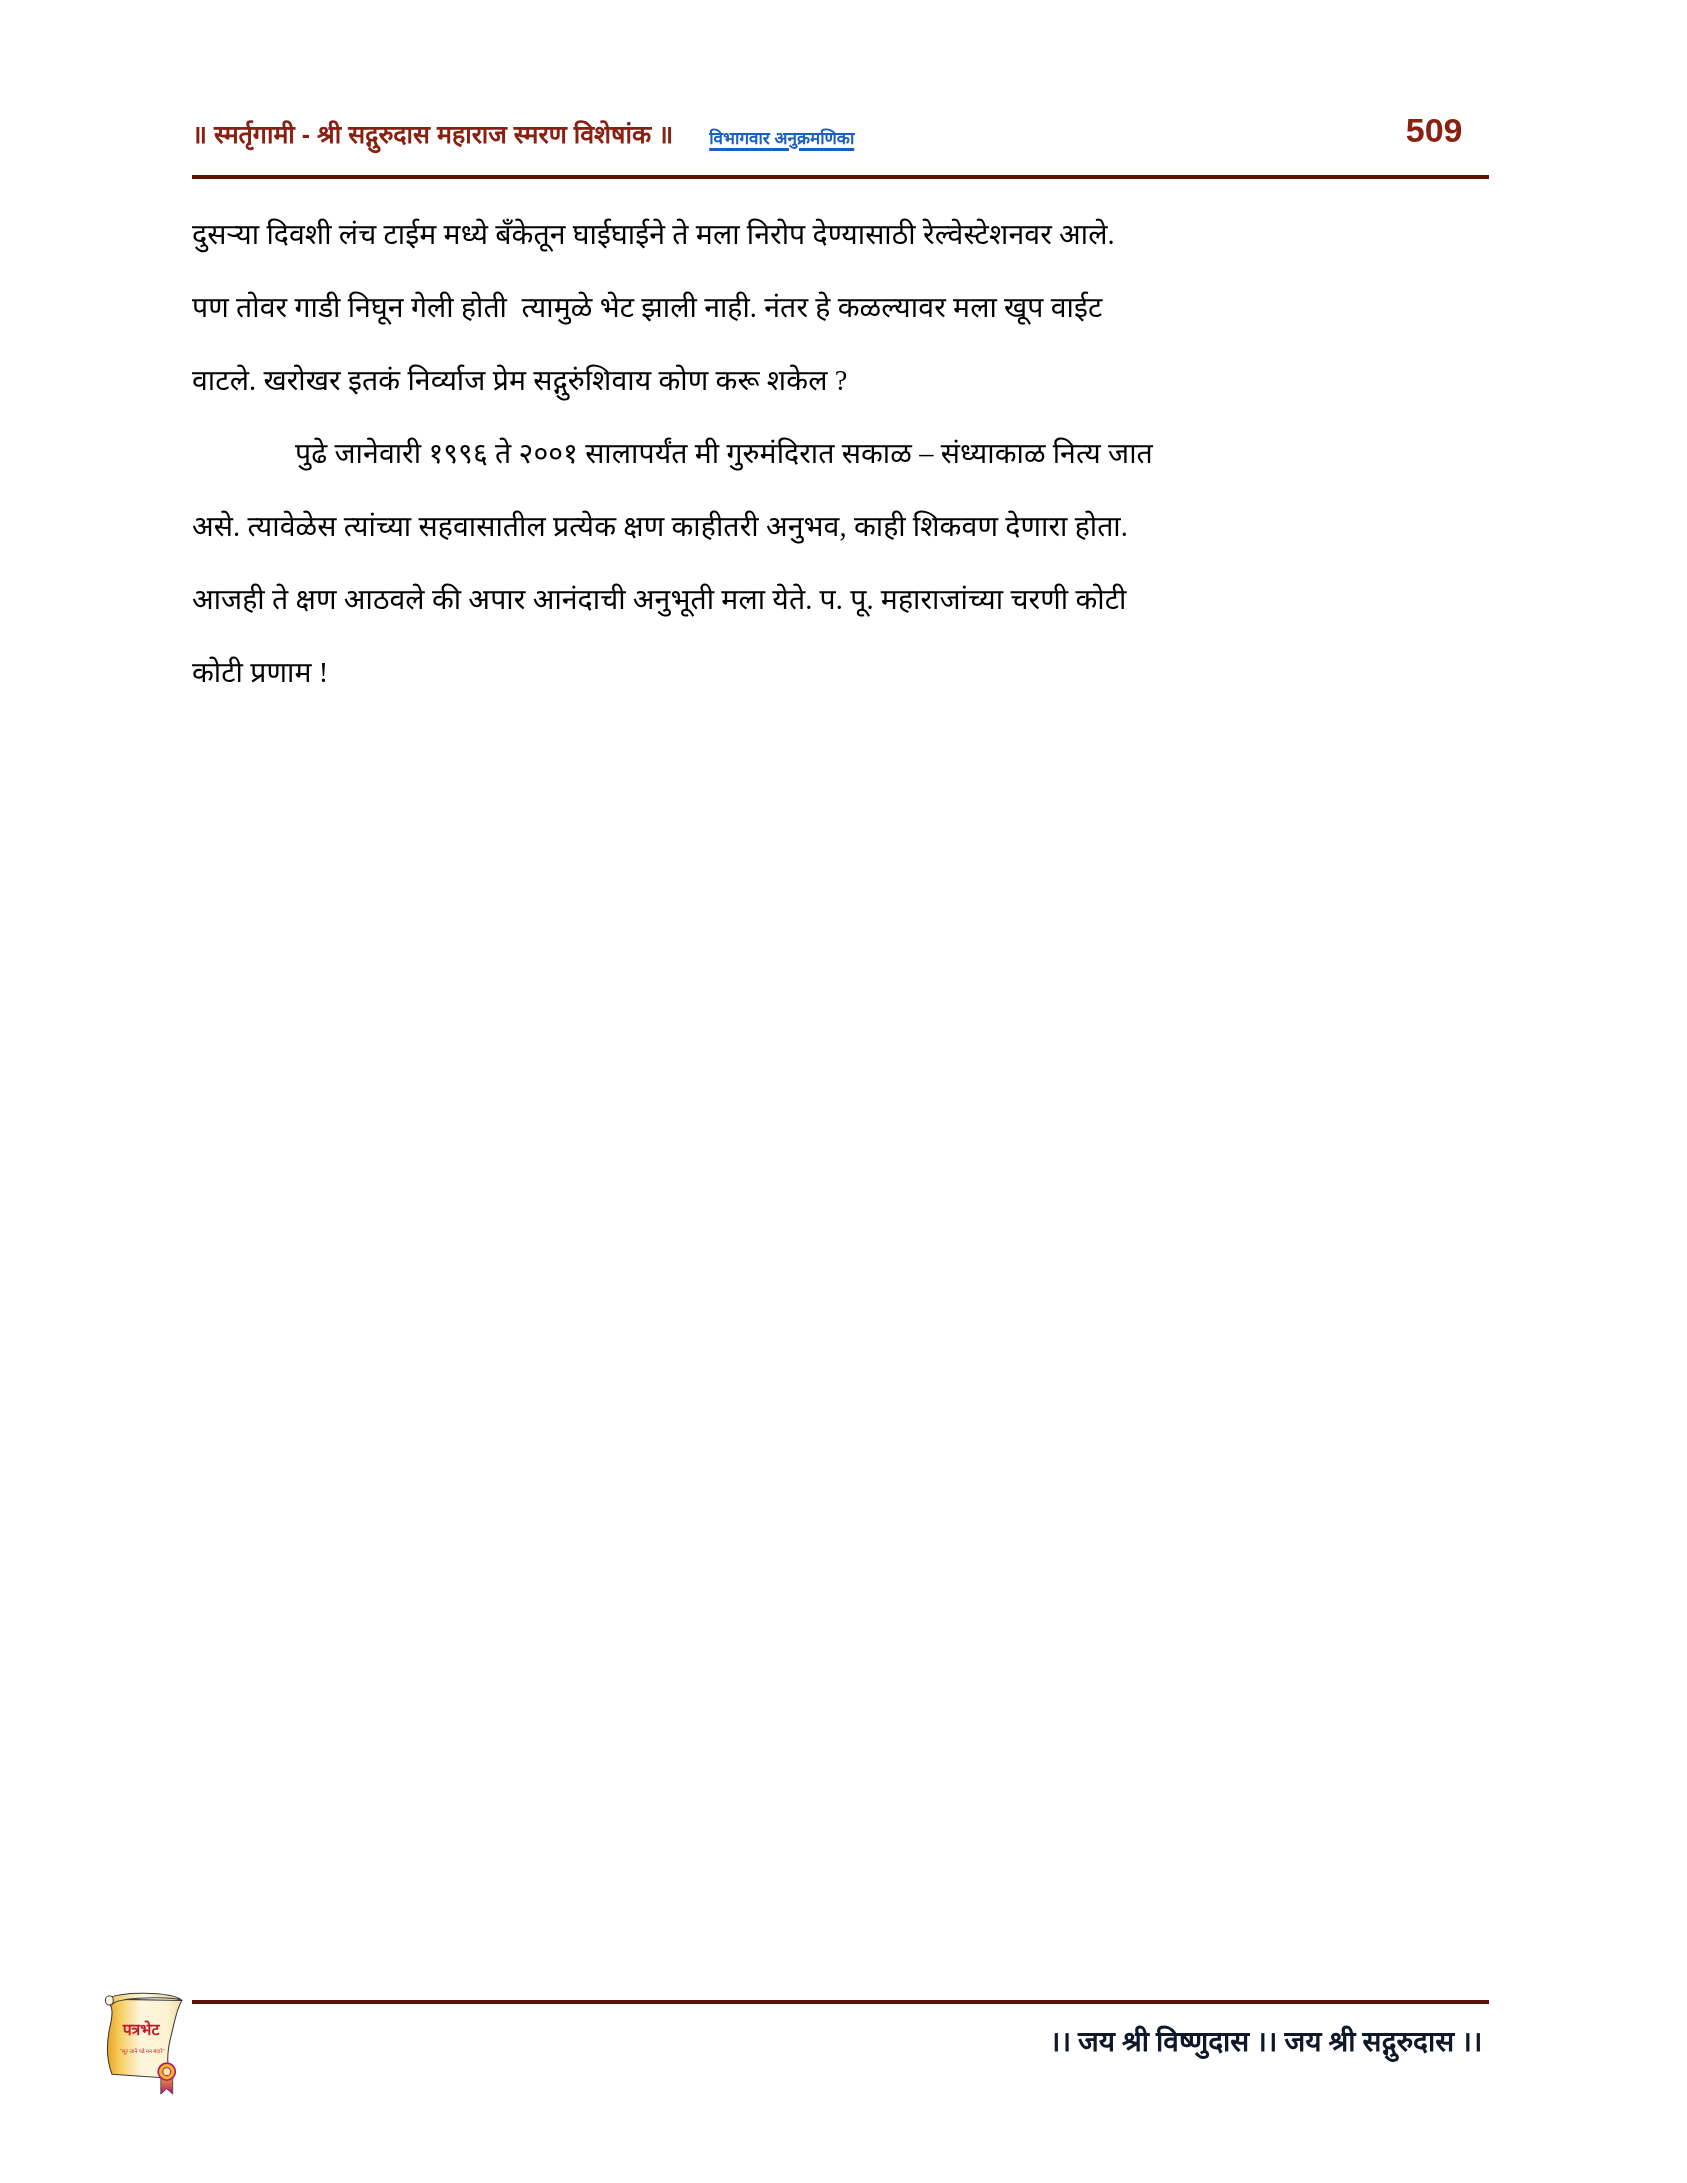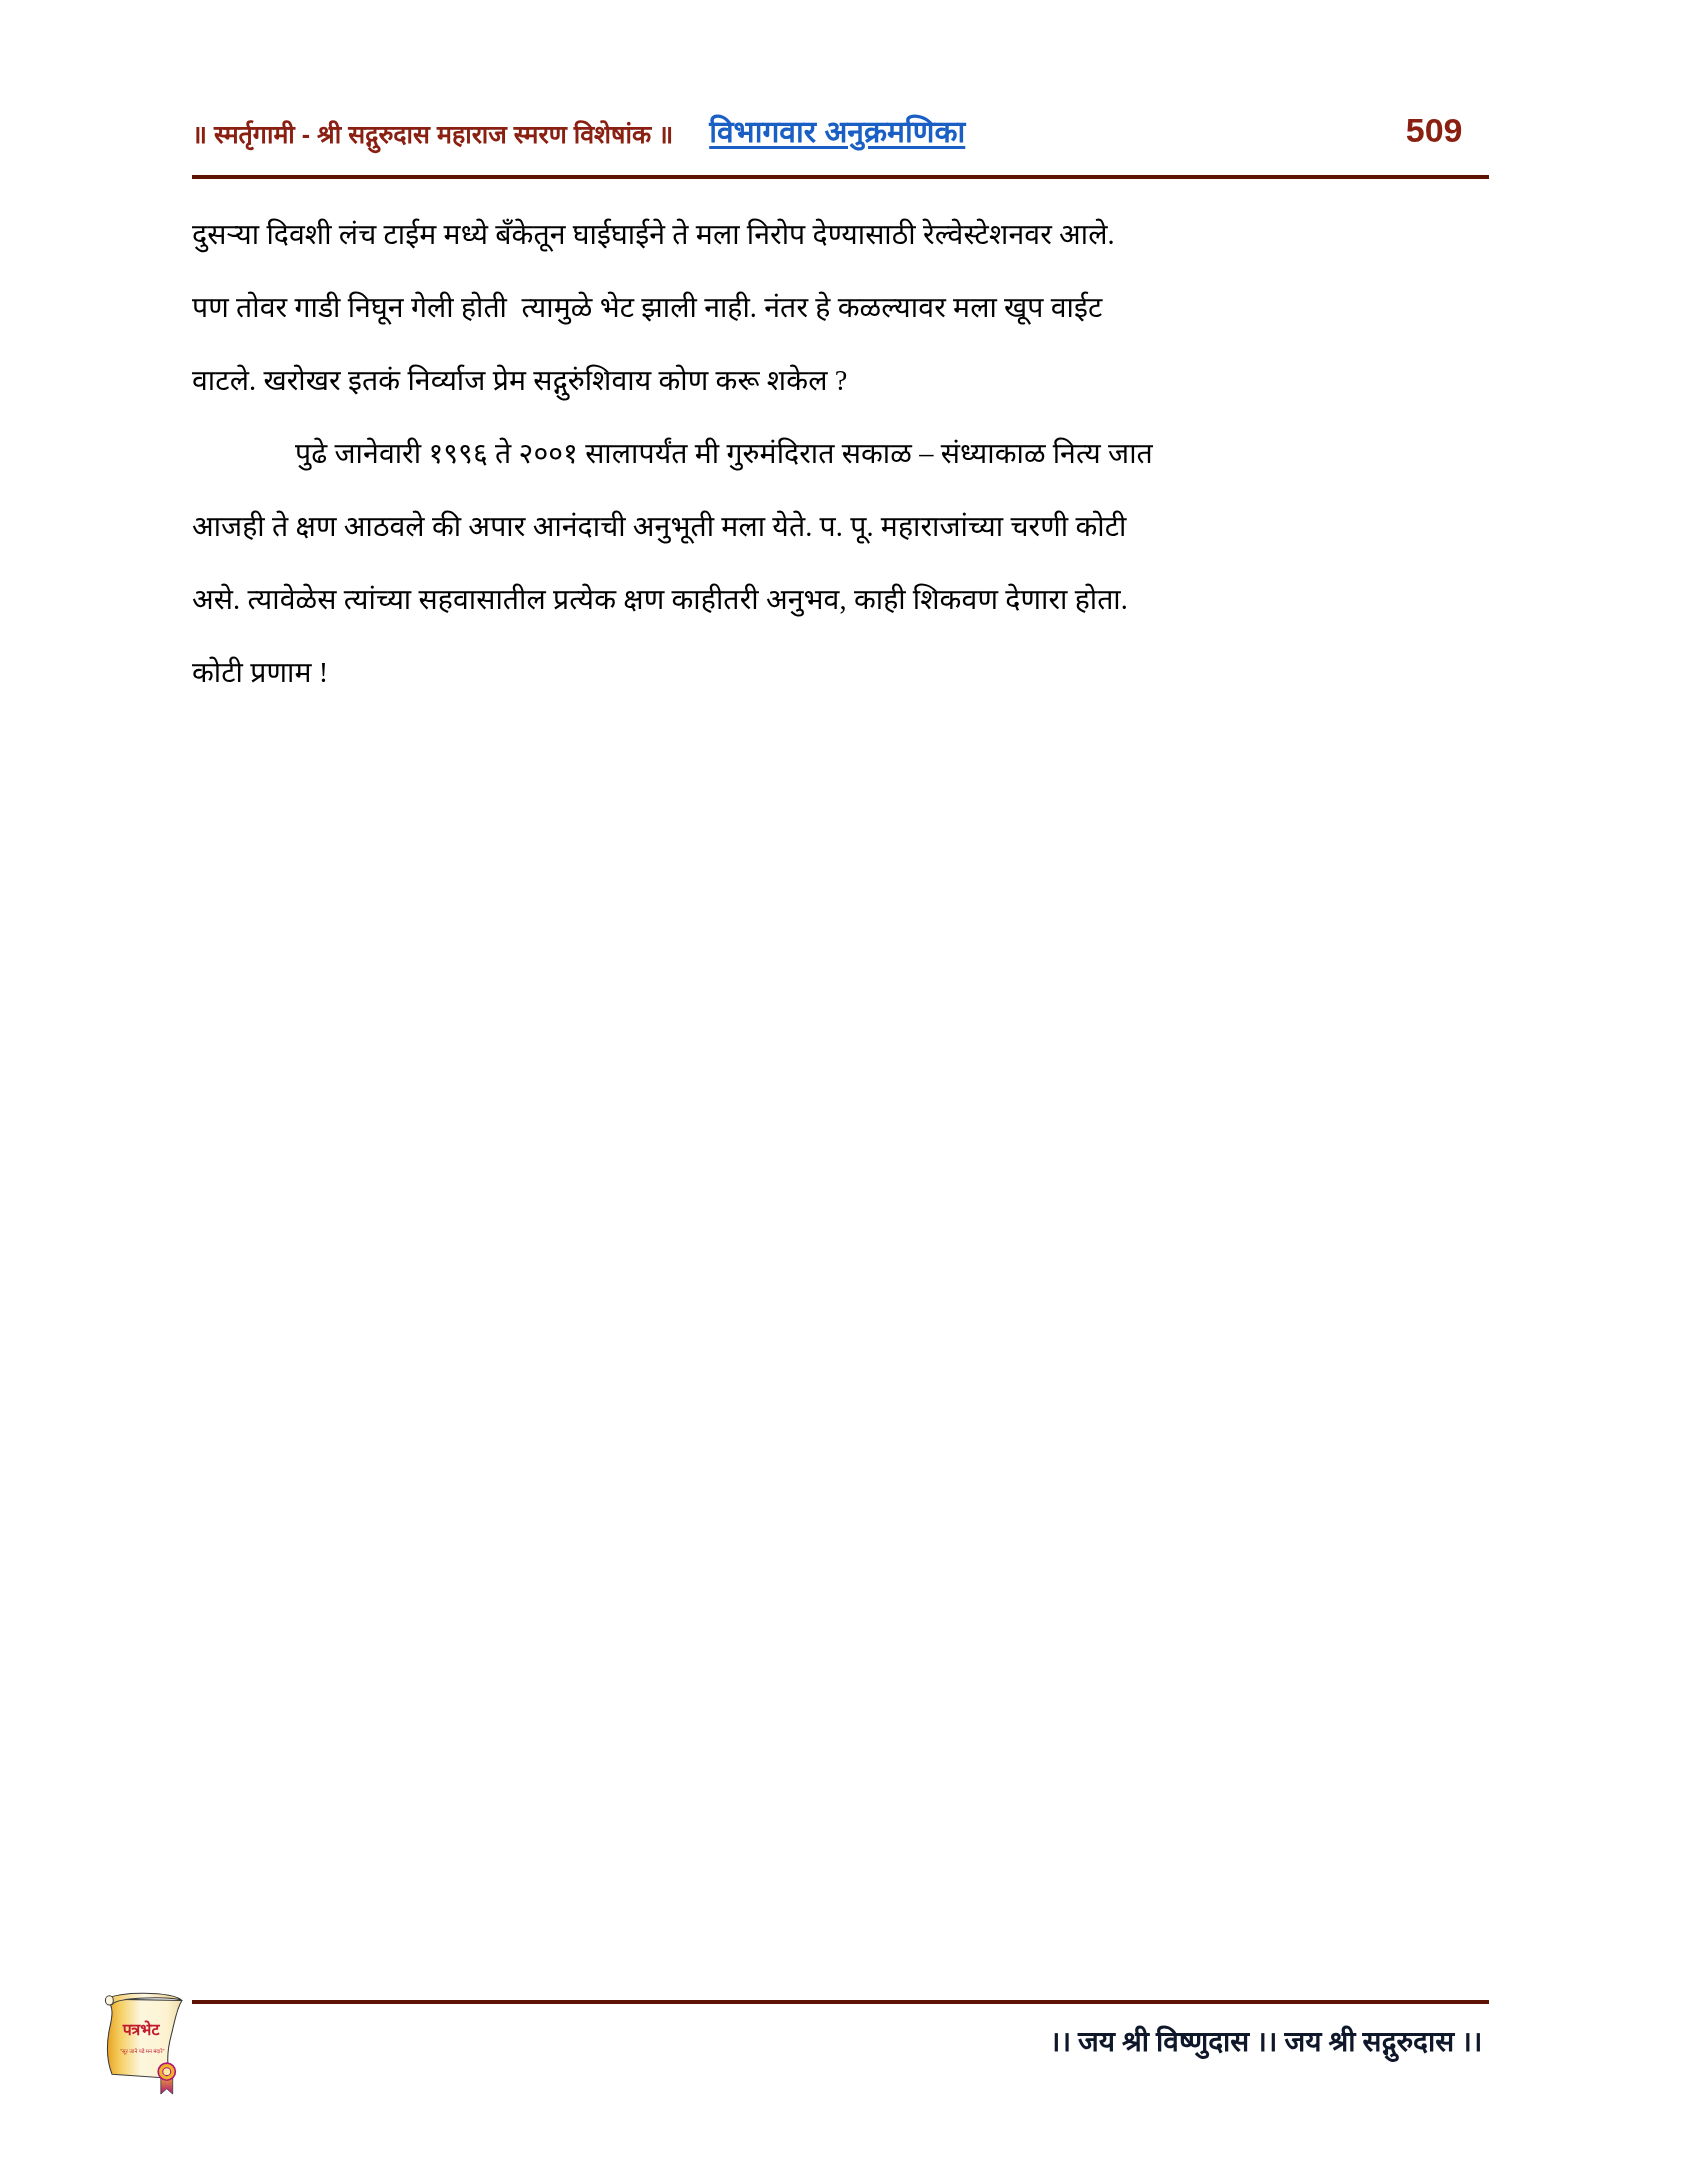--- a/index.html
+++ b/index.html
@@ -37,21 +37,21 @@
     font-family: "Liberation Sans", sans-serif;
     font-size: 25px;
     font-weight: bold;
     color: #8a2012;
     letter-spacing: 0px;
     line-height: 1;
   }
 
   .header-link {
     font-family: "Liberation Sans", sans-serif;
-    font-size: 30px;
+    font-size: 17px;
     font-weight: bold;
     color: #1a5fc4;
     text-decoration: underline;
     text-decoration-thickness: 2.6px;
     text-underline-offset: 4px;
     margin-left: 36px;
     line-height: 1;
     cursor: pointer;
   }
 
@@ -150,22 +150,22 @@
   <div class="body-block">
 
     <div class="para">
       <div class="tline">दुसऱ्या दिवशी लंच टाईम मध्ये बँकेतून घाईघाईने ते मला निरोप देण्यासाठी रेल्वेस्टेशनवर आले.</div>
       <div class="tline">पण तोवर गाडी निघून गेली होती  त्यामुळे भेट झाली नाही. नंतर हे कळल्यावर मला खूप वाईट</div>
       <div class="tline">वाटले. खरोखर इतकं निर्व्याज प्रेम सद्गुरुंशिवाय कोण करू शकेल ?</div>
     </div>
 
     <div class="para">
       <div class="tline indent">पुढे जानेवारी १९९६ ते २००१ सालापर्यंत मी गुरुमंदिरात सकाळ – संध्याकाळ नित्य जात</div>
+      <div class="tline">असे. त्यावेळेस त्यांच्या सहवासातील प्रत्येक क्षण काहीतरी अनुभव, काही शिकवण देणारा होता.</div>
       <div class="tline">आजही ते क्षण आठवले की अपार आनंदाची अनुभूती मला येते. प. पू. महाराजांच्या चरणी कोटी</div>
-      <div class="tline">असे. त्यावेळेस त्यांच्या सहवासातील प्रत्येक क्षण काहीतरी अनुभव, काही शिकवण देणारा होता.</div>
       <div class="tline">कोटी प्रणाम !</div>
     </div>
 
   </div>
 
   <div class="rule-bottom"></div>
 
   <div class="footer-text">।। जय श्री विष्णुदास ।। जय श्री सद्गुरुदास ।।</div>
 
   <div class="logo">

